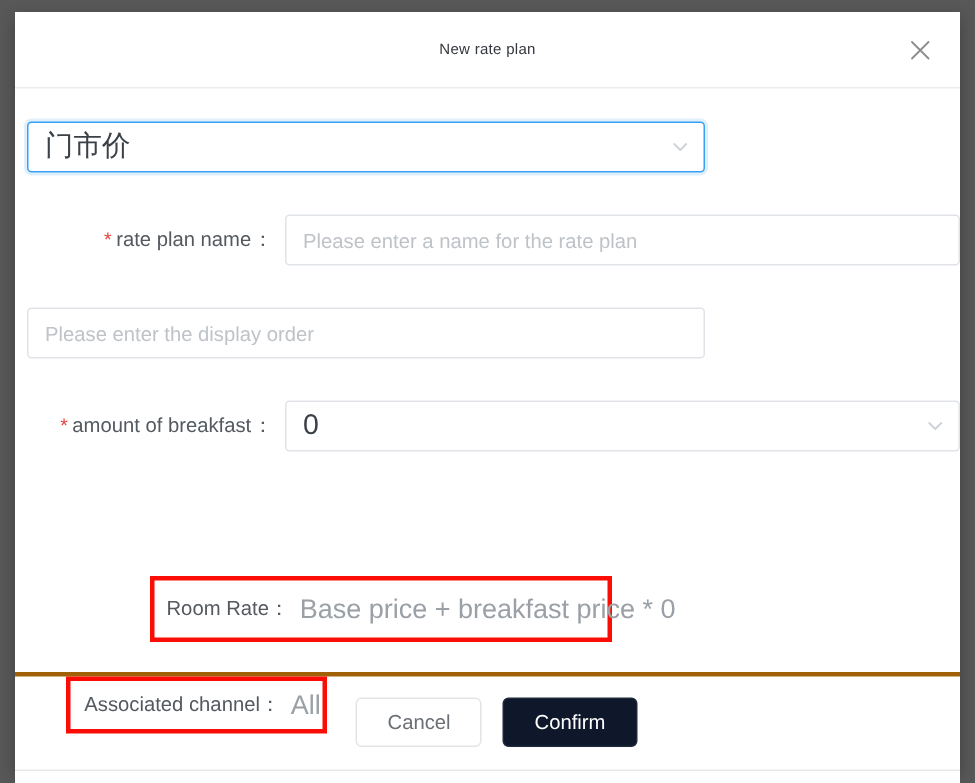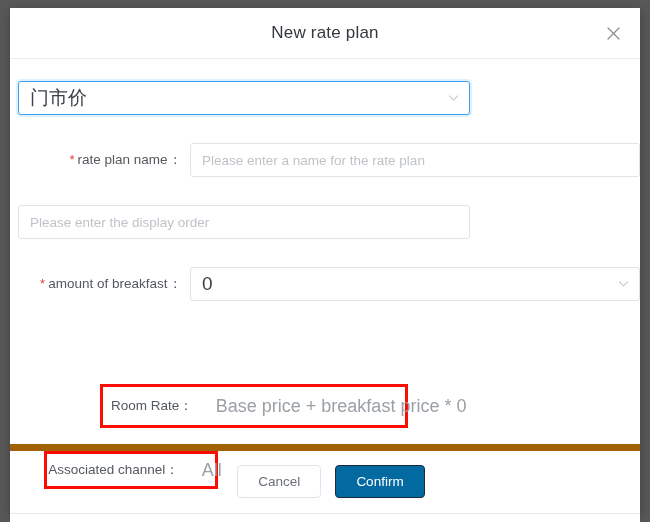--- a/index.html
+++ b/index.html
@@ -32,21 +32,21 @@
   .modal-header {
     position: relative;
     height: 50px;
     flex: 0 0 50px;
     border-bottom: 1px solid #ececec;
     display: flex;
     align-items: center;
     justify-content: center;
   }
   .modal-title {
-    font-size: 17px;
+    font-size: 10px;
     color: #33383e;
     letter-spacing: .2px;
   }
   .close-btn {
     position: absolute;
     right: 14px;
     top: 50%;
     transform: translateY(-50%);
     width: 26px;
     height: 26px;
@@ -140,21 +140,20 @@
     height: 11px;
     pointer-events: none;
   }
   .chev svg { display: block; }
 
   
   .static-row {
     display: flex;
     align-items: center;
     position: relative;
-    gap: 16px;
   }
   .static-row .static-label {
     font-size: 13.5px;
     color: #54595f;
     white-space: nowrap;
   }
   .static-row .static-value {
     font-size: 18px;
     color: #9aa0a6;
     margin-left: 7px;
@@ -183,21 +182,21 @@
     box-sizing: border-box;
     display: flex;
     align-items: center;
     padding-left: 8px;
     justify-content: center;
   }
 
   
   .modal-footer {
     flex: 0 0 auto;
-    border-top: 7px solid #a16207;
+    border-top: 3px solid #a16207;
     padding: 14px 0 16px 12px;
     display: flex;
     align-items: center;
     justify-content: center;
     gap: 14px;
   }
   .btn {
     font-family: "Liberation Sans", "DejaVu Sans", sans-serif;
     font-size: 13.5px;
     border-radius: 4px;
@@ -207,21 +206,21 @@
     line-height: 31px;
     box-sizing: border-box;
   }
   .btn-cancel {
     background: #fff;
     border: 1px solid #e2e5e8;
     color: #6b7077;
     min-width: 74px;
   }
   .btn-confirm {
-    background: #0369a1;
+    background: #0f172a;
     border: 1px solid #1d2a3a;
     color: #ffffff;
     min-width: 84px;
   }
 
   
   .page-sliver {
     position: absolute;
     left: 10px;
     bottom: 0;

